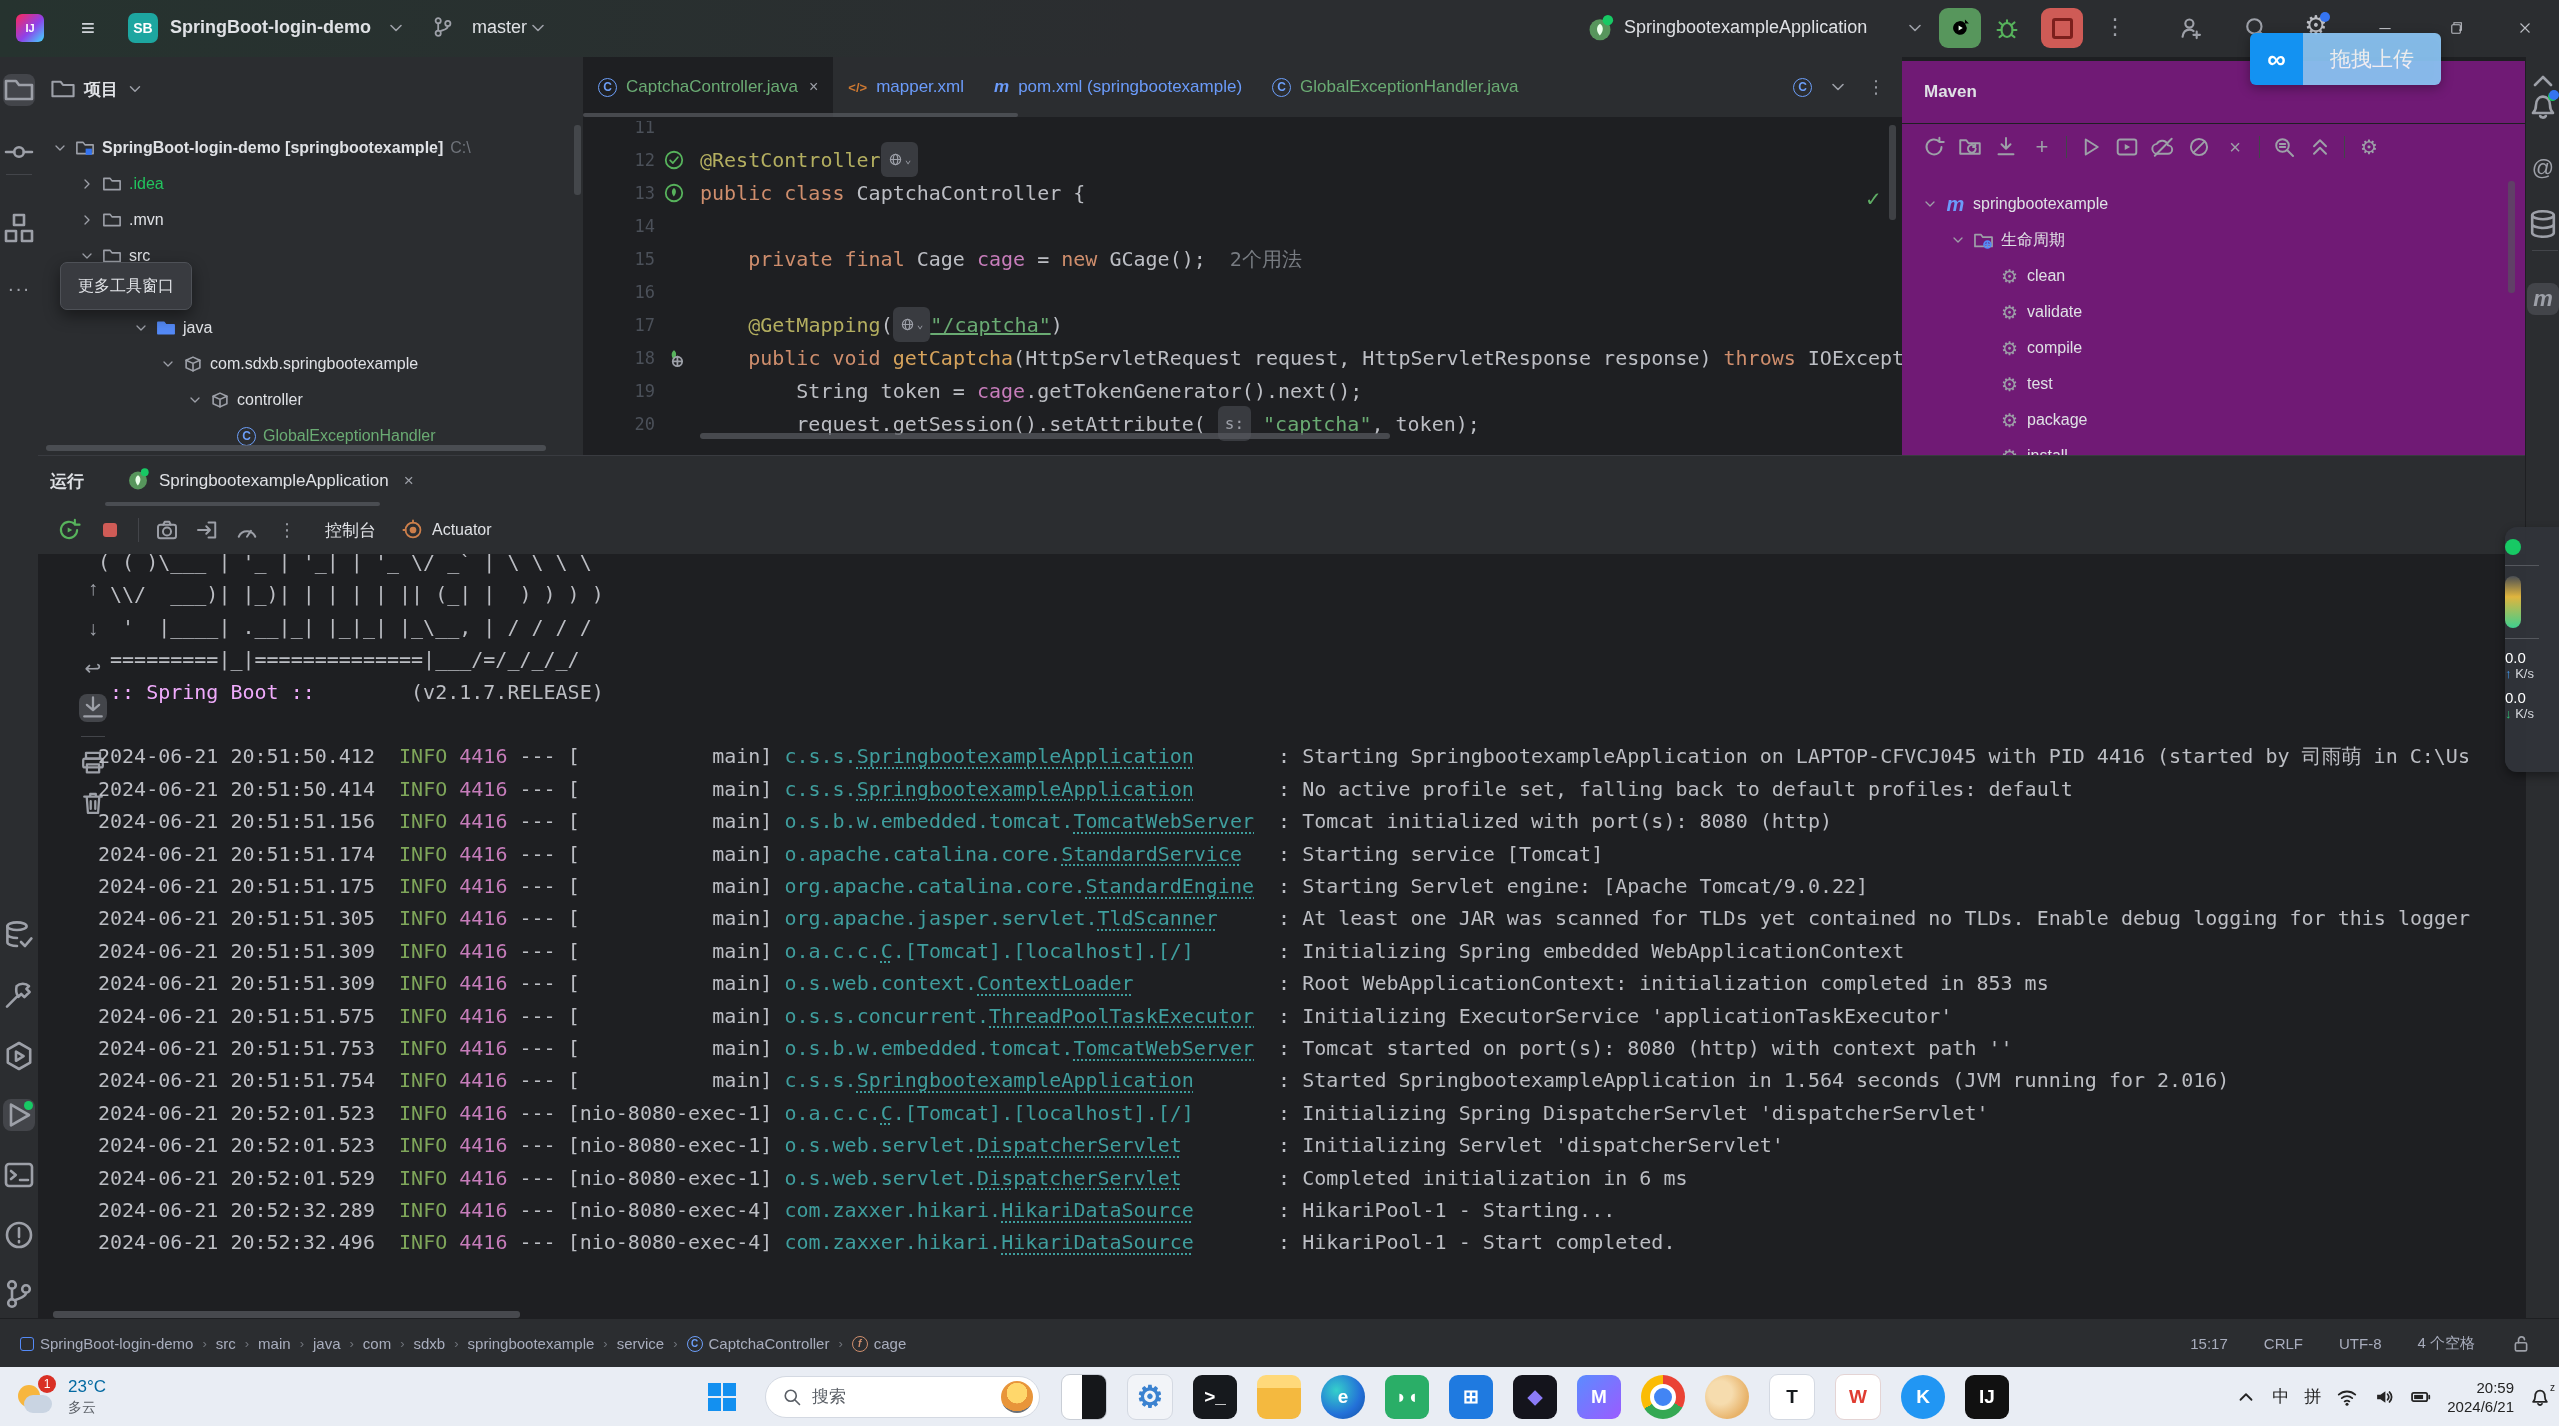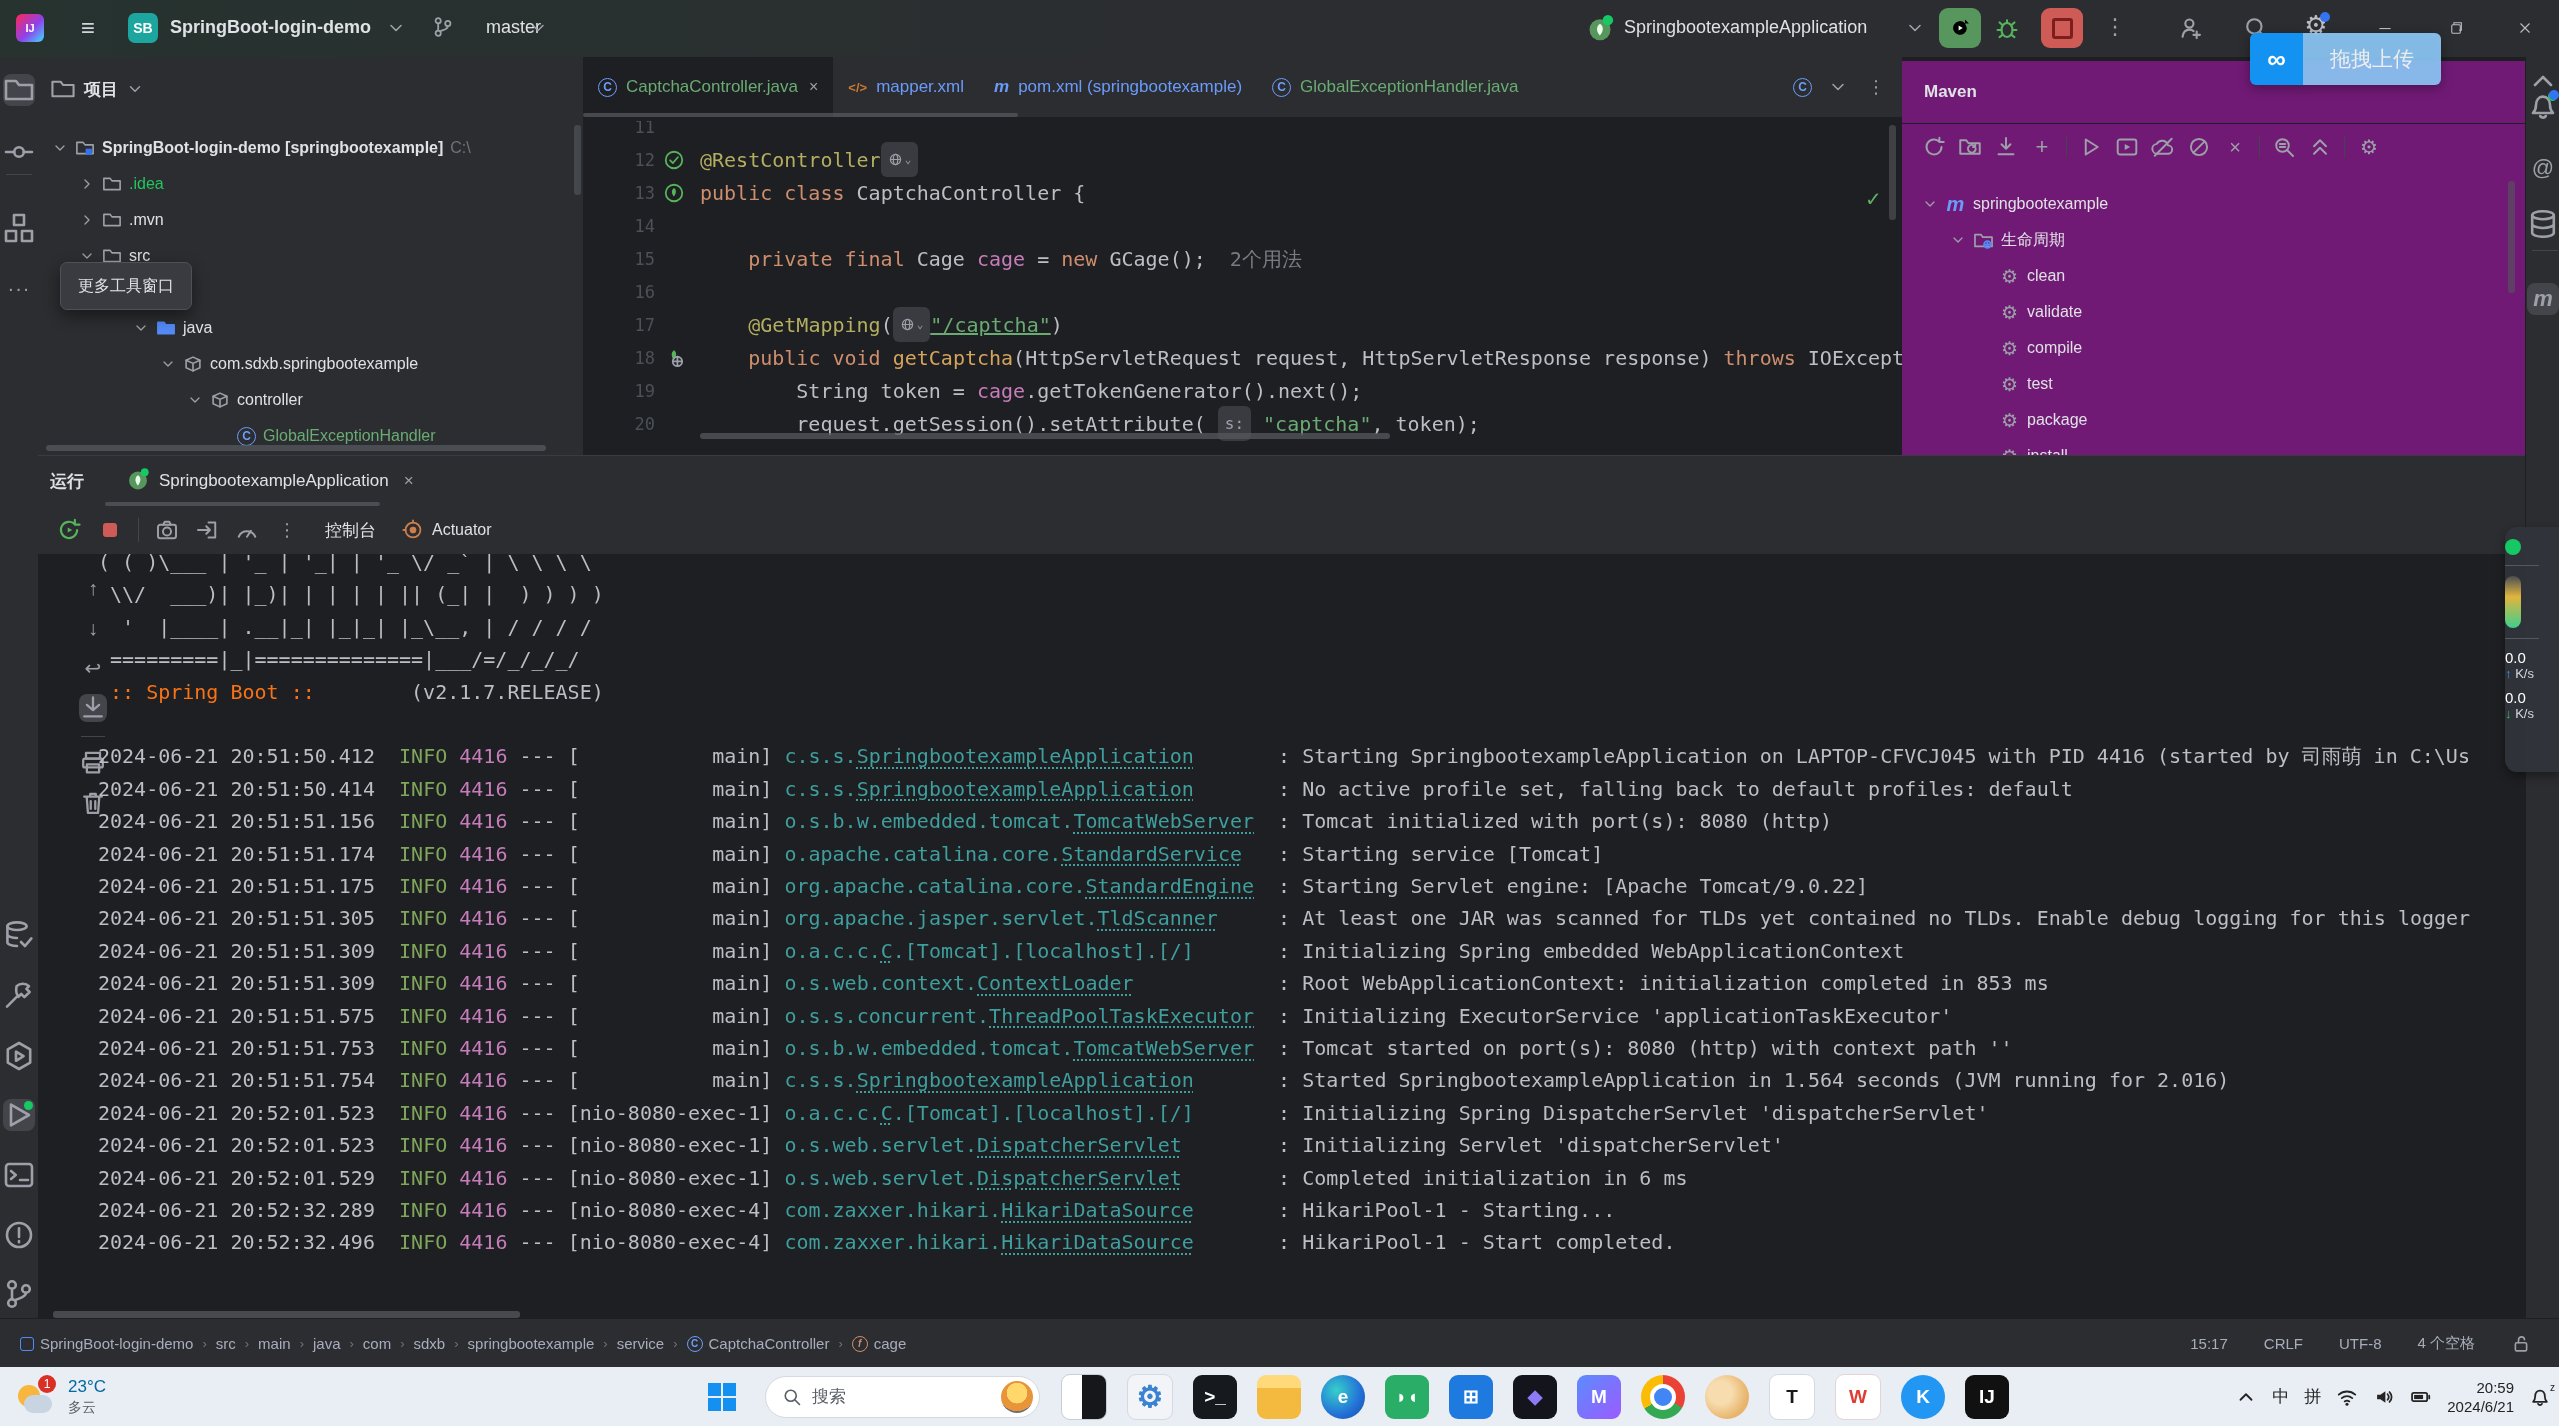--- a/index.html
+++ b/index.html
@@ -81,21 +81,21 @@
             border-bottom:1px solid #1e1f22;}
   #rtoolbar .vsep{width:1px;height:24px;background:#43454a;}
   #rtoolbar .ctab{font-size:17px;color:#dfe1e5;padding:0 10px;}
   .cgut{position:absolute;left:38px;width:34px;display:flex;flex-direction:column;align-items:center;}
   .cline{position:absolute;left:60px;height:33px;line-height:33px;white-space:pre;
          font-family:"DejaVu Sans Mono",monospace;font-size:20px;color:#bcbec4;}
   .lt{color:#bcbec4;} .lvl{color:#7fa65a;} .pid{color:#c77dbb;}
   .lgr{color:#3f9e9e;} .lgl{color:#3f9e9e;text-decoration:underline dotted;text-underline-offset:4px;}
   .th15{display:inline-block;width:15ch;text-align:right;}
   .lg40{display:inline-block;width:40ch;}
-  .sbgreen{color:#f97316;}
+  .sbgreen{color:#f0abfc;}
   
   #statusbar{left:0;top:1318px;width:2559px;height:49px;background:#2b2d30;border-top:1px solid #1e1f22;
              display:flex;align-items:center;font-size:15px;color:#a8adbd;}
   #crumbs{display:flex;align-items:center;gap:9px;padding-left:20px;white-space:nowrap;}
   #crumbs .sep{color:#6f737a;font-size:13px;}
   #sright{margin-left:auto;display:flex;align-items:center;gap:36px;padding-right:28px;}
   
   #netw{left:2505px;top:470px;width:54px;height:245px;background:rgba(48,52,58,.95);border-radius:12px 0 0 12px;
         z-index:55;display:flex;flex-direction:column;align-items:flex-start;padding-top:12px;box-sizing:border-box;
         box-shadow:0 4px 10px rgba(0,0,0,.4);}
@@ -135,21 +135,21 @@
         </svg>
       </span>
     <span class="abs ic" style="left:432px;top:16px;width:22px;height:22px;">
         <svg viewBox="0 0 16 16">
           <circle cx="4.5" cy="3.5" r="1.9"></circle>
           <circle cx="4.5" cy="12.5" r="1.9"></circle>
           <circle cx="11.5" cy="5.5" r="1.9"></circle>
           <path d="M4.5 5.4v5.2M11.5 7.4c0 2.2-3.2 2.6-5.2 3.6"></path>
         </svg>
       </span>
-    <span class="abs lab" style="left:486px;top:17px;">master</span>
+    <span class="abs lab" style="left:472px;top:17px;">master</span>
     <span class="abs ic" style="left:528px;top:18px;width:20px;height:20px;">
         <svg viewBox="0 0 16 16">
           <path d="M4 6l4 4 4-4"></path>
         </svg>
       </span>
 
     <span class="abs" style="left:1586px;top:14px;width:28px;height:28px;">
       <svg viewBox="0 0 16 16" style="width:28px;height:28px;">
           <circle cx="8" cy="9" r="6" fill="#57965c" stroke="none"></circle>
           <path d="M8 5.5c2 1.2 2.3 4-.1 6.8-2.4-2.8-1.9-5.6.1-6.8z" fill="#eaffea" stroke="none"></path>

